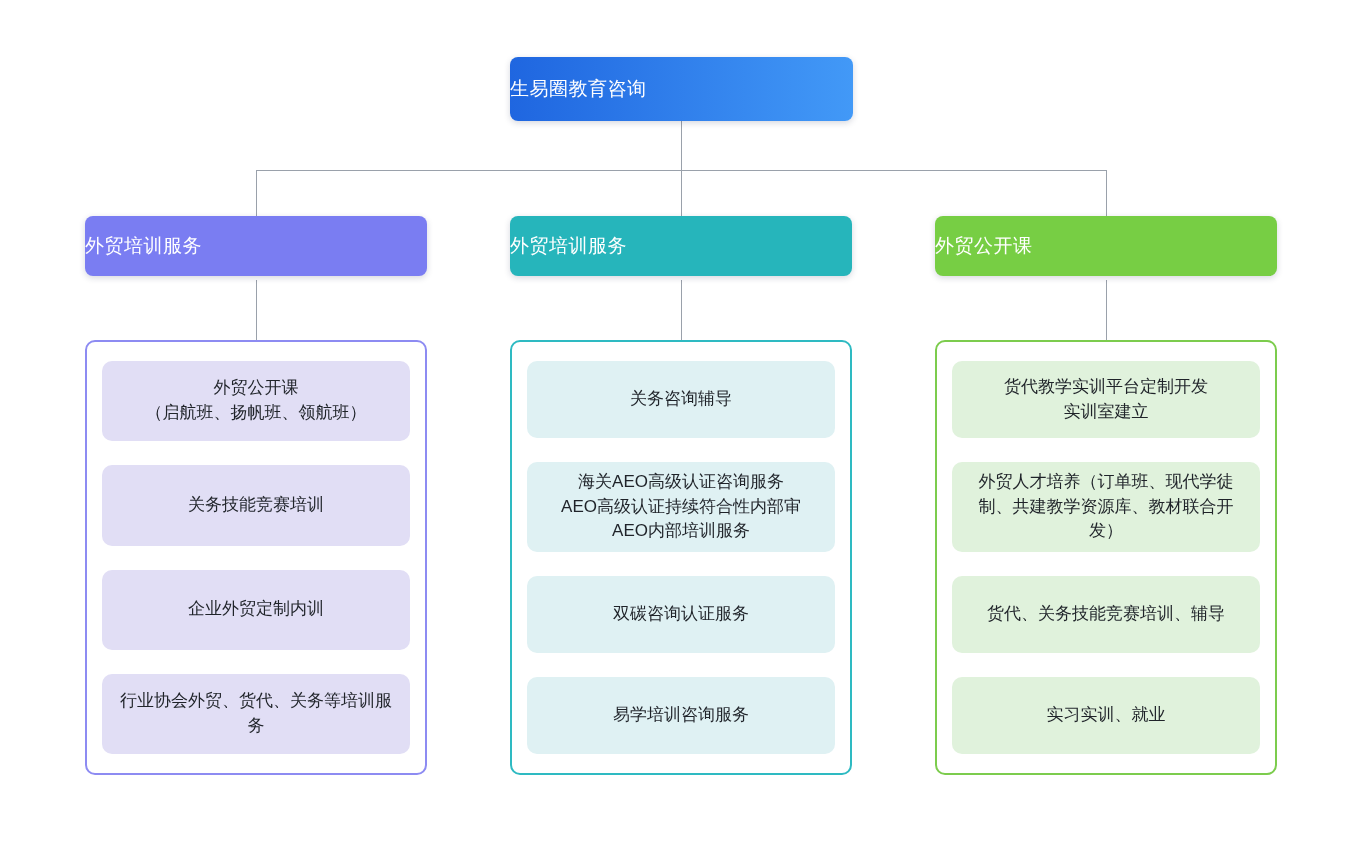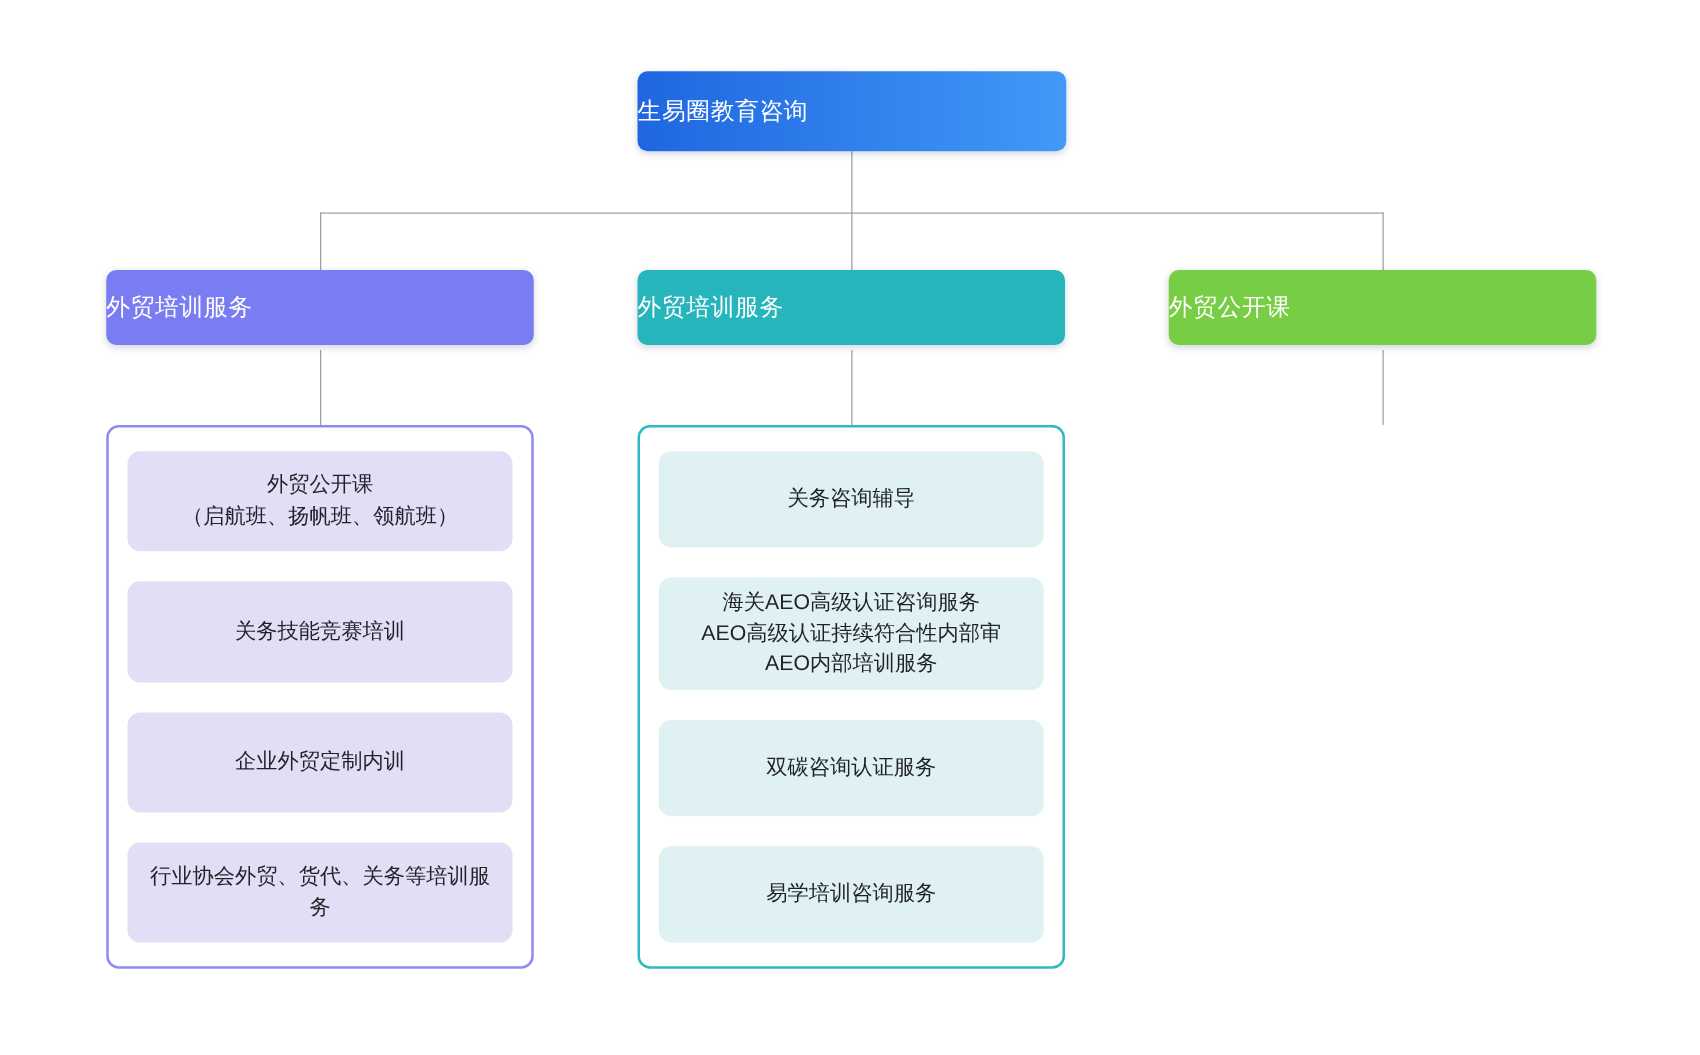--- a/index.html
+++ b/index.html
@@ -129,14 +129,21 @@
     <div class="leaf">海关AEO高级认证咨询服务
 AEO高级认证持续符合性内部审
 AEO内部培训服务</div>
     <div class="leaf">双碳咨询认证服务</div>
     <div class="leaf">易学培训咨询服务</div>
   </div>
 
   <div class="node branch-header b3 col3">
     <span>外贸公开课</span>
   </div>
+  <div class="group b3 col3">
+    <div class="leaf">货代教学实训平台定制开发
+实训室建立</div>
+    <div class="leaf">外贸人才培养（订单班、现代学徒制、共建教学资源库、教材联合开发）</div>
+    <div class="leaf">货代、关务技能竞赛培训、辅导</div>
+    <div class="leaf">实习实训、就业</div>
+  </div>
 
 </div>
 
 </body></html>

